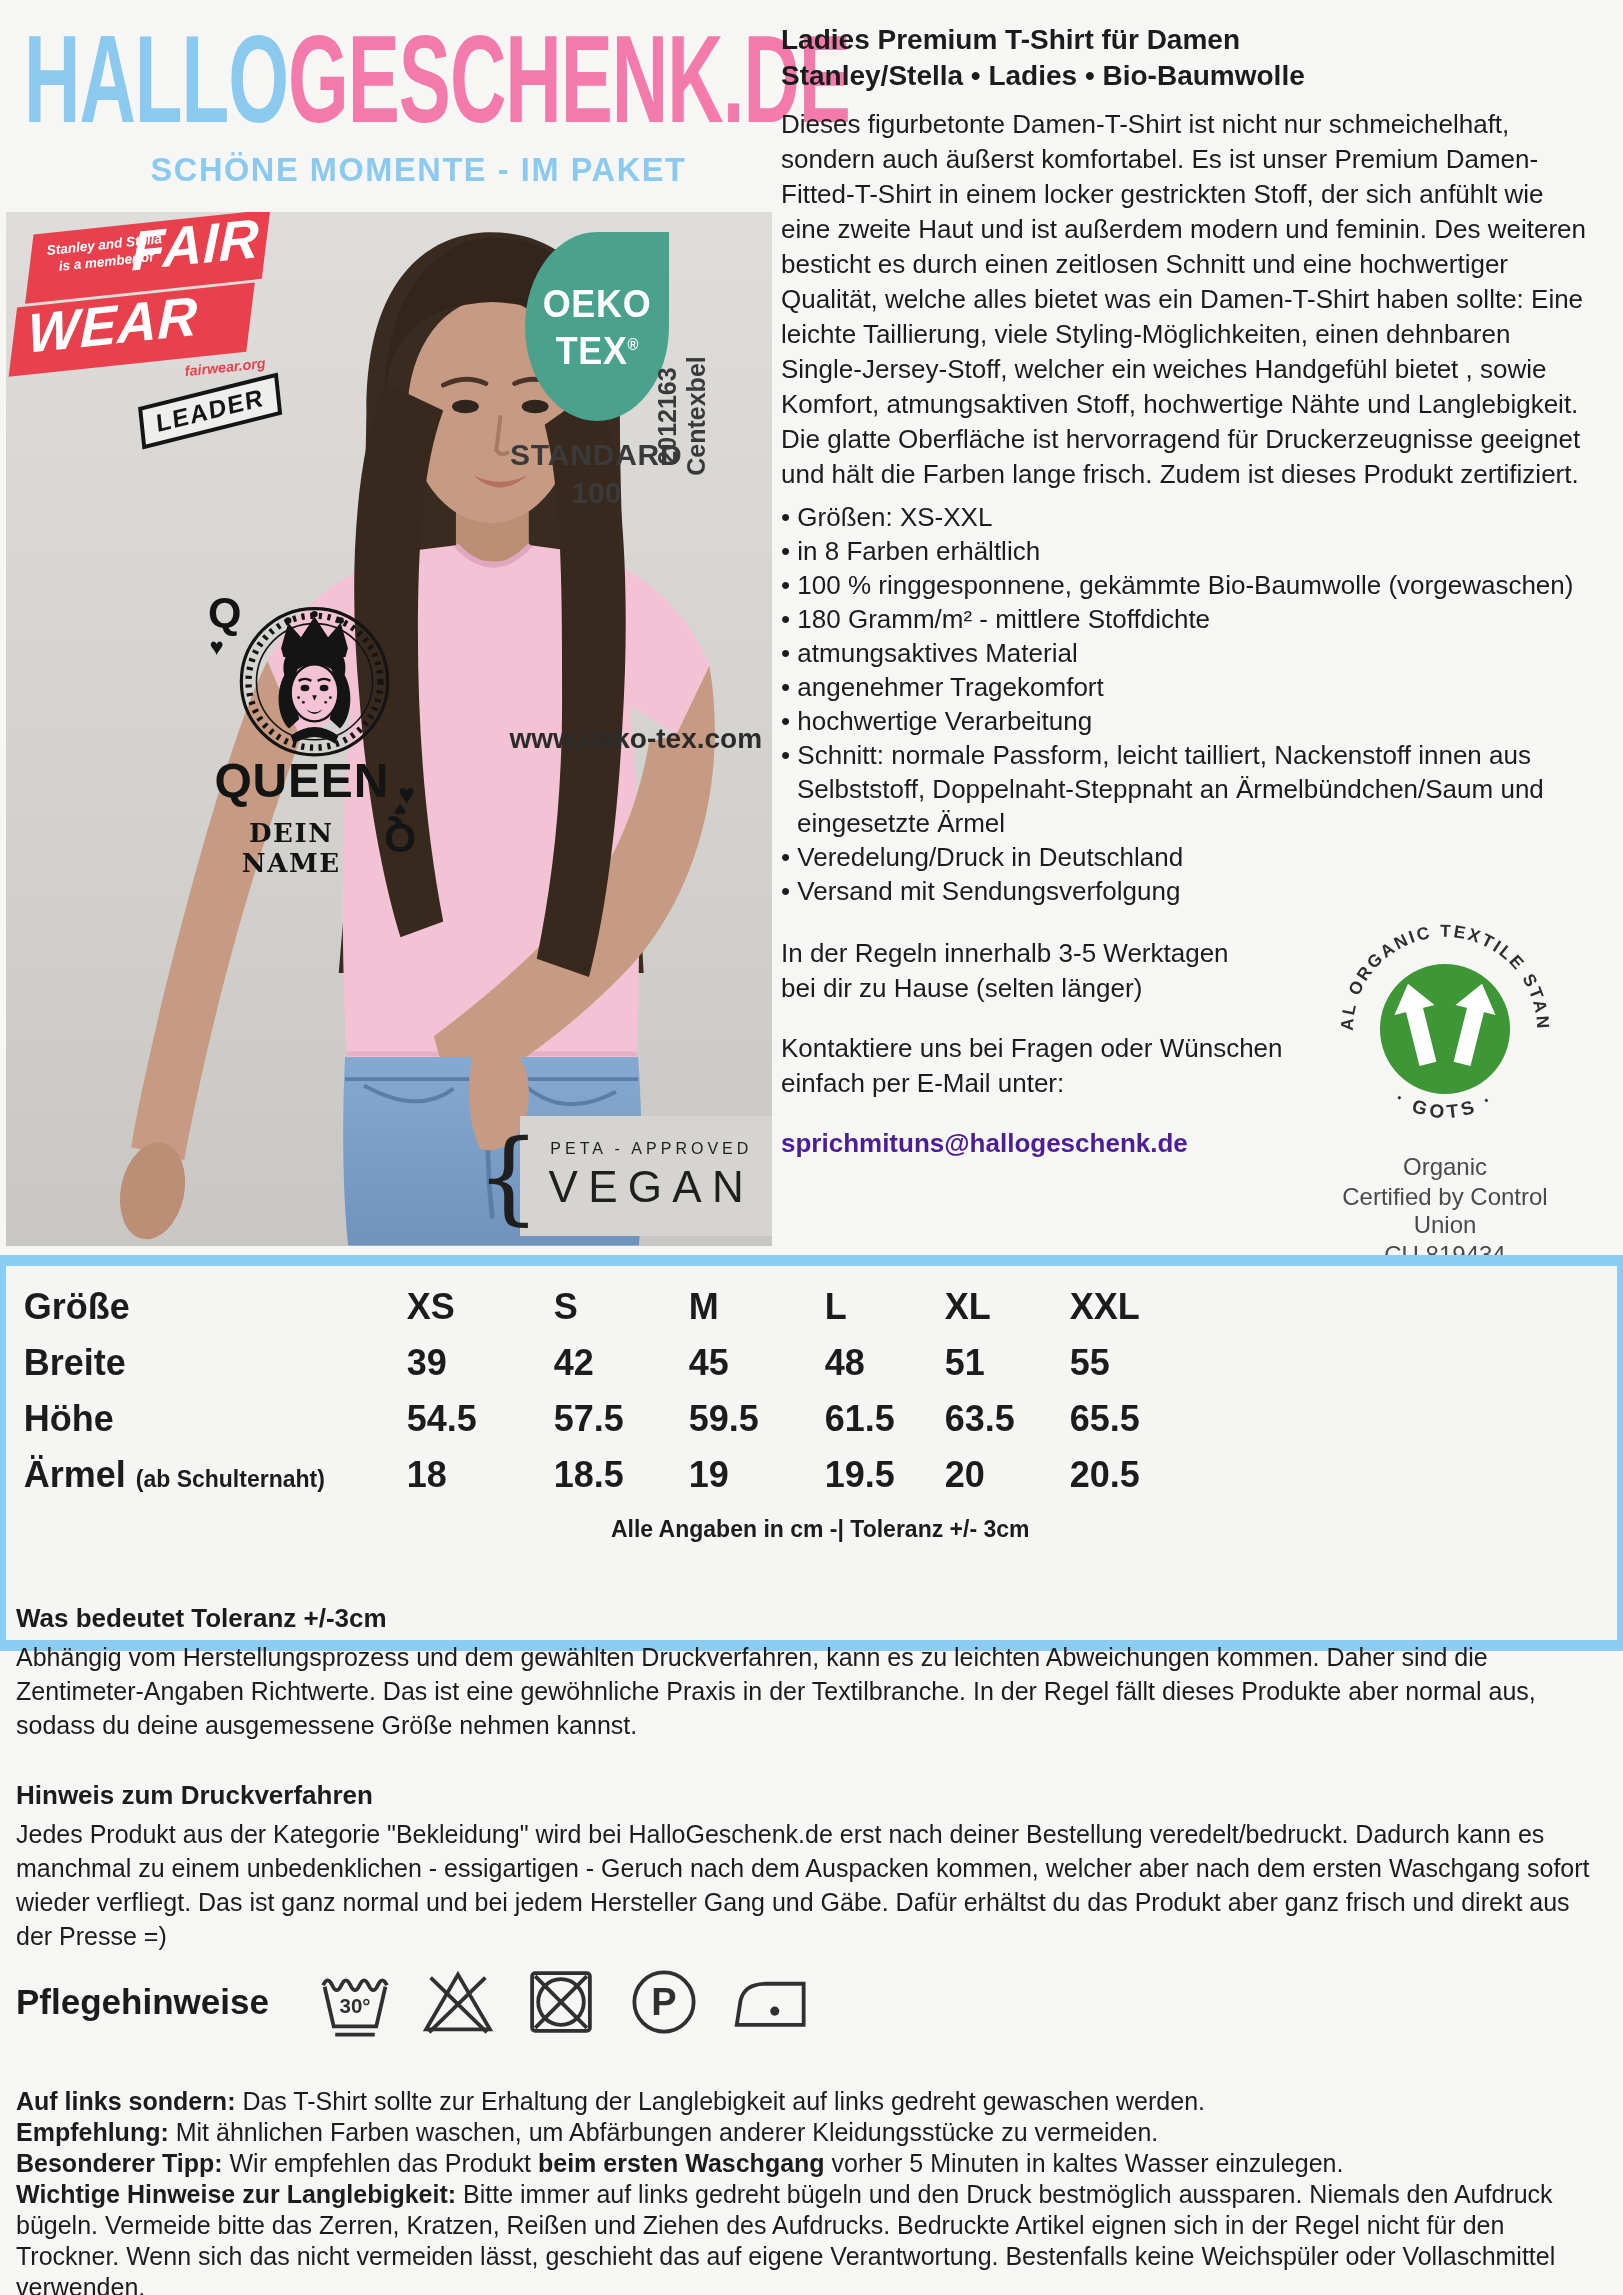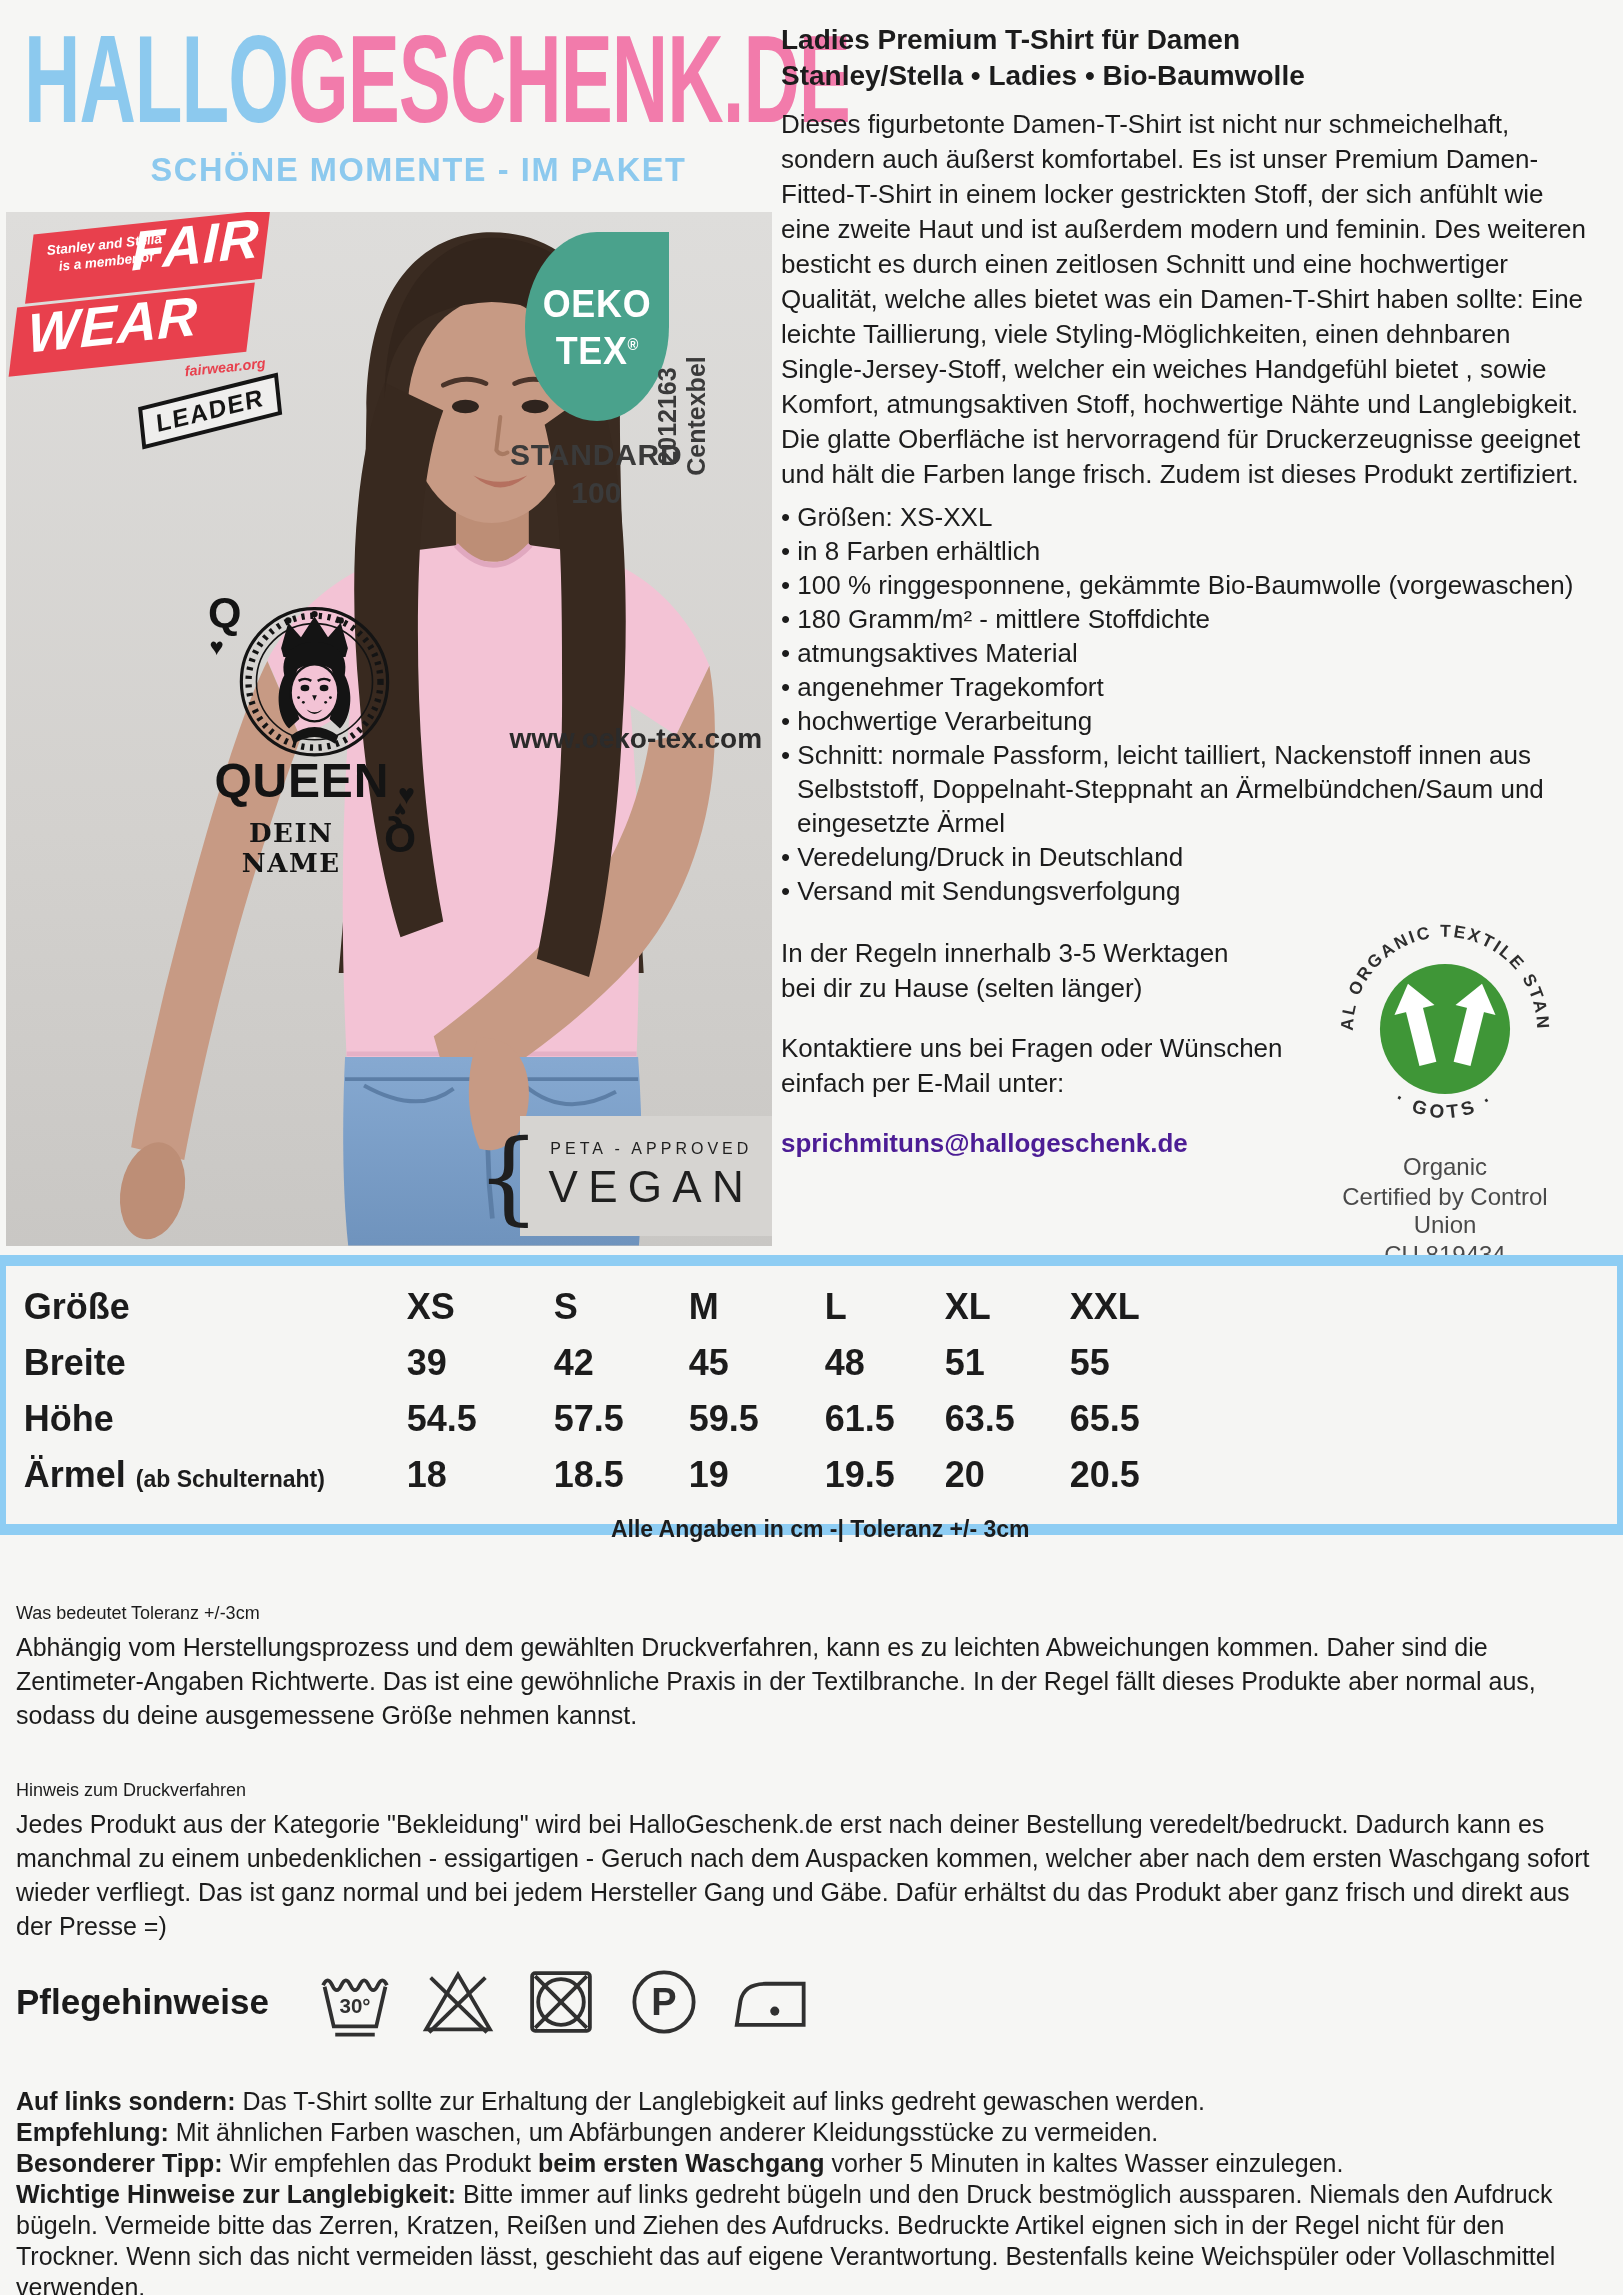--- a/index.html
+++ b/index.html
@@ -72,33 +72,33 @@
   .features{margin:8px 0 0 0;padding:0;list-style:none;font-size:26px;line-height:34px;}
   .features li{padding-left:16px;text-indent:-16px;}
   .features li::before{content:"• ";}
   .delivery{margin-top:28.5px;font-size:26px;line-height:35px;}
   .contact{margin-top:25px;font-size:26px;line-height:35px;}
   .email{margin-top:27px;font-weight:bold;font-size:26px;color:#4c1d95;text-decoration:none;display:inline-block;}
   
   .gots{position:absolute;left:1322px;top:910px;width:246px;text-align:center;}
   .gots-sub{margin-top:1.6px;font-size:24px;line-height:28.5px;color:#4a4a4a;}
   
-  .size-section{position:absolute;left:0;top:1255px;width:1623px;height:280px;background:#8ecdf3;
+  .size-section{position:absolute;left:0;top:1255px;width:1623px;height:396px;background:#8ecdf3;
                 box-sizing:border-box;padding:11px 6.3px;}
   .size-inner{background:#f5f5f3;width:100%;height:100%;box-sizing:border-box;padding:22px 0 0 17.4px;}
   .t-row{display:grid;grid-template-columns:383px 147px 135px 136px 120px 125px auto;
          font-weight:bold;font-size:36px;line-height:38px;margin-bottom:18px;}
   .t-row .lbl{white-space:nowrap;}
   .armel-small{font-weight:bold;font-size:23px;}
   .t-footer{text-align:center;font-weight:bold;font-size:23px;margin-top:4.8px;}
   
   .section{position:absolute;left:16px;width:1593px;}
   .sec-tolerance{top:1603px;}
   .sec-print{top:1780px;}
-  .section h3{margin:0 0 6.3px 0;font-size:18px;font-weight:normal;}
+  .section h3{margin:0 0 6.3px 0;font-size:26px;font-weight:bold;}
   .section p{margin:0;font-size:25px;line-height:34px;}
   .care-row{position:absolute;left:16px;top:1964px;display:flex;align-items:center;gap:32px;}
   .care-title{font-weight:bold;font-size:35px;margin-right:16px;}
   .care-icons{display:flex;align-items:center;gap:27px;}
   .care-list{position:absolute;left:16px;top:2086px;width:1595px;font-size:25px;line-height:31px;}
   .care-list b{font-weight:bold;}
   svg text{font-family:"Liberation Sans", sans-serif;}
 </style>
 </head>
 <body>

